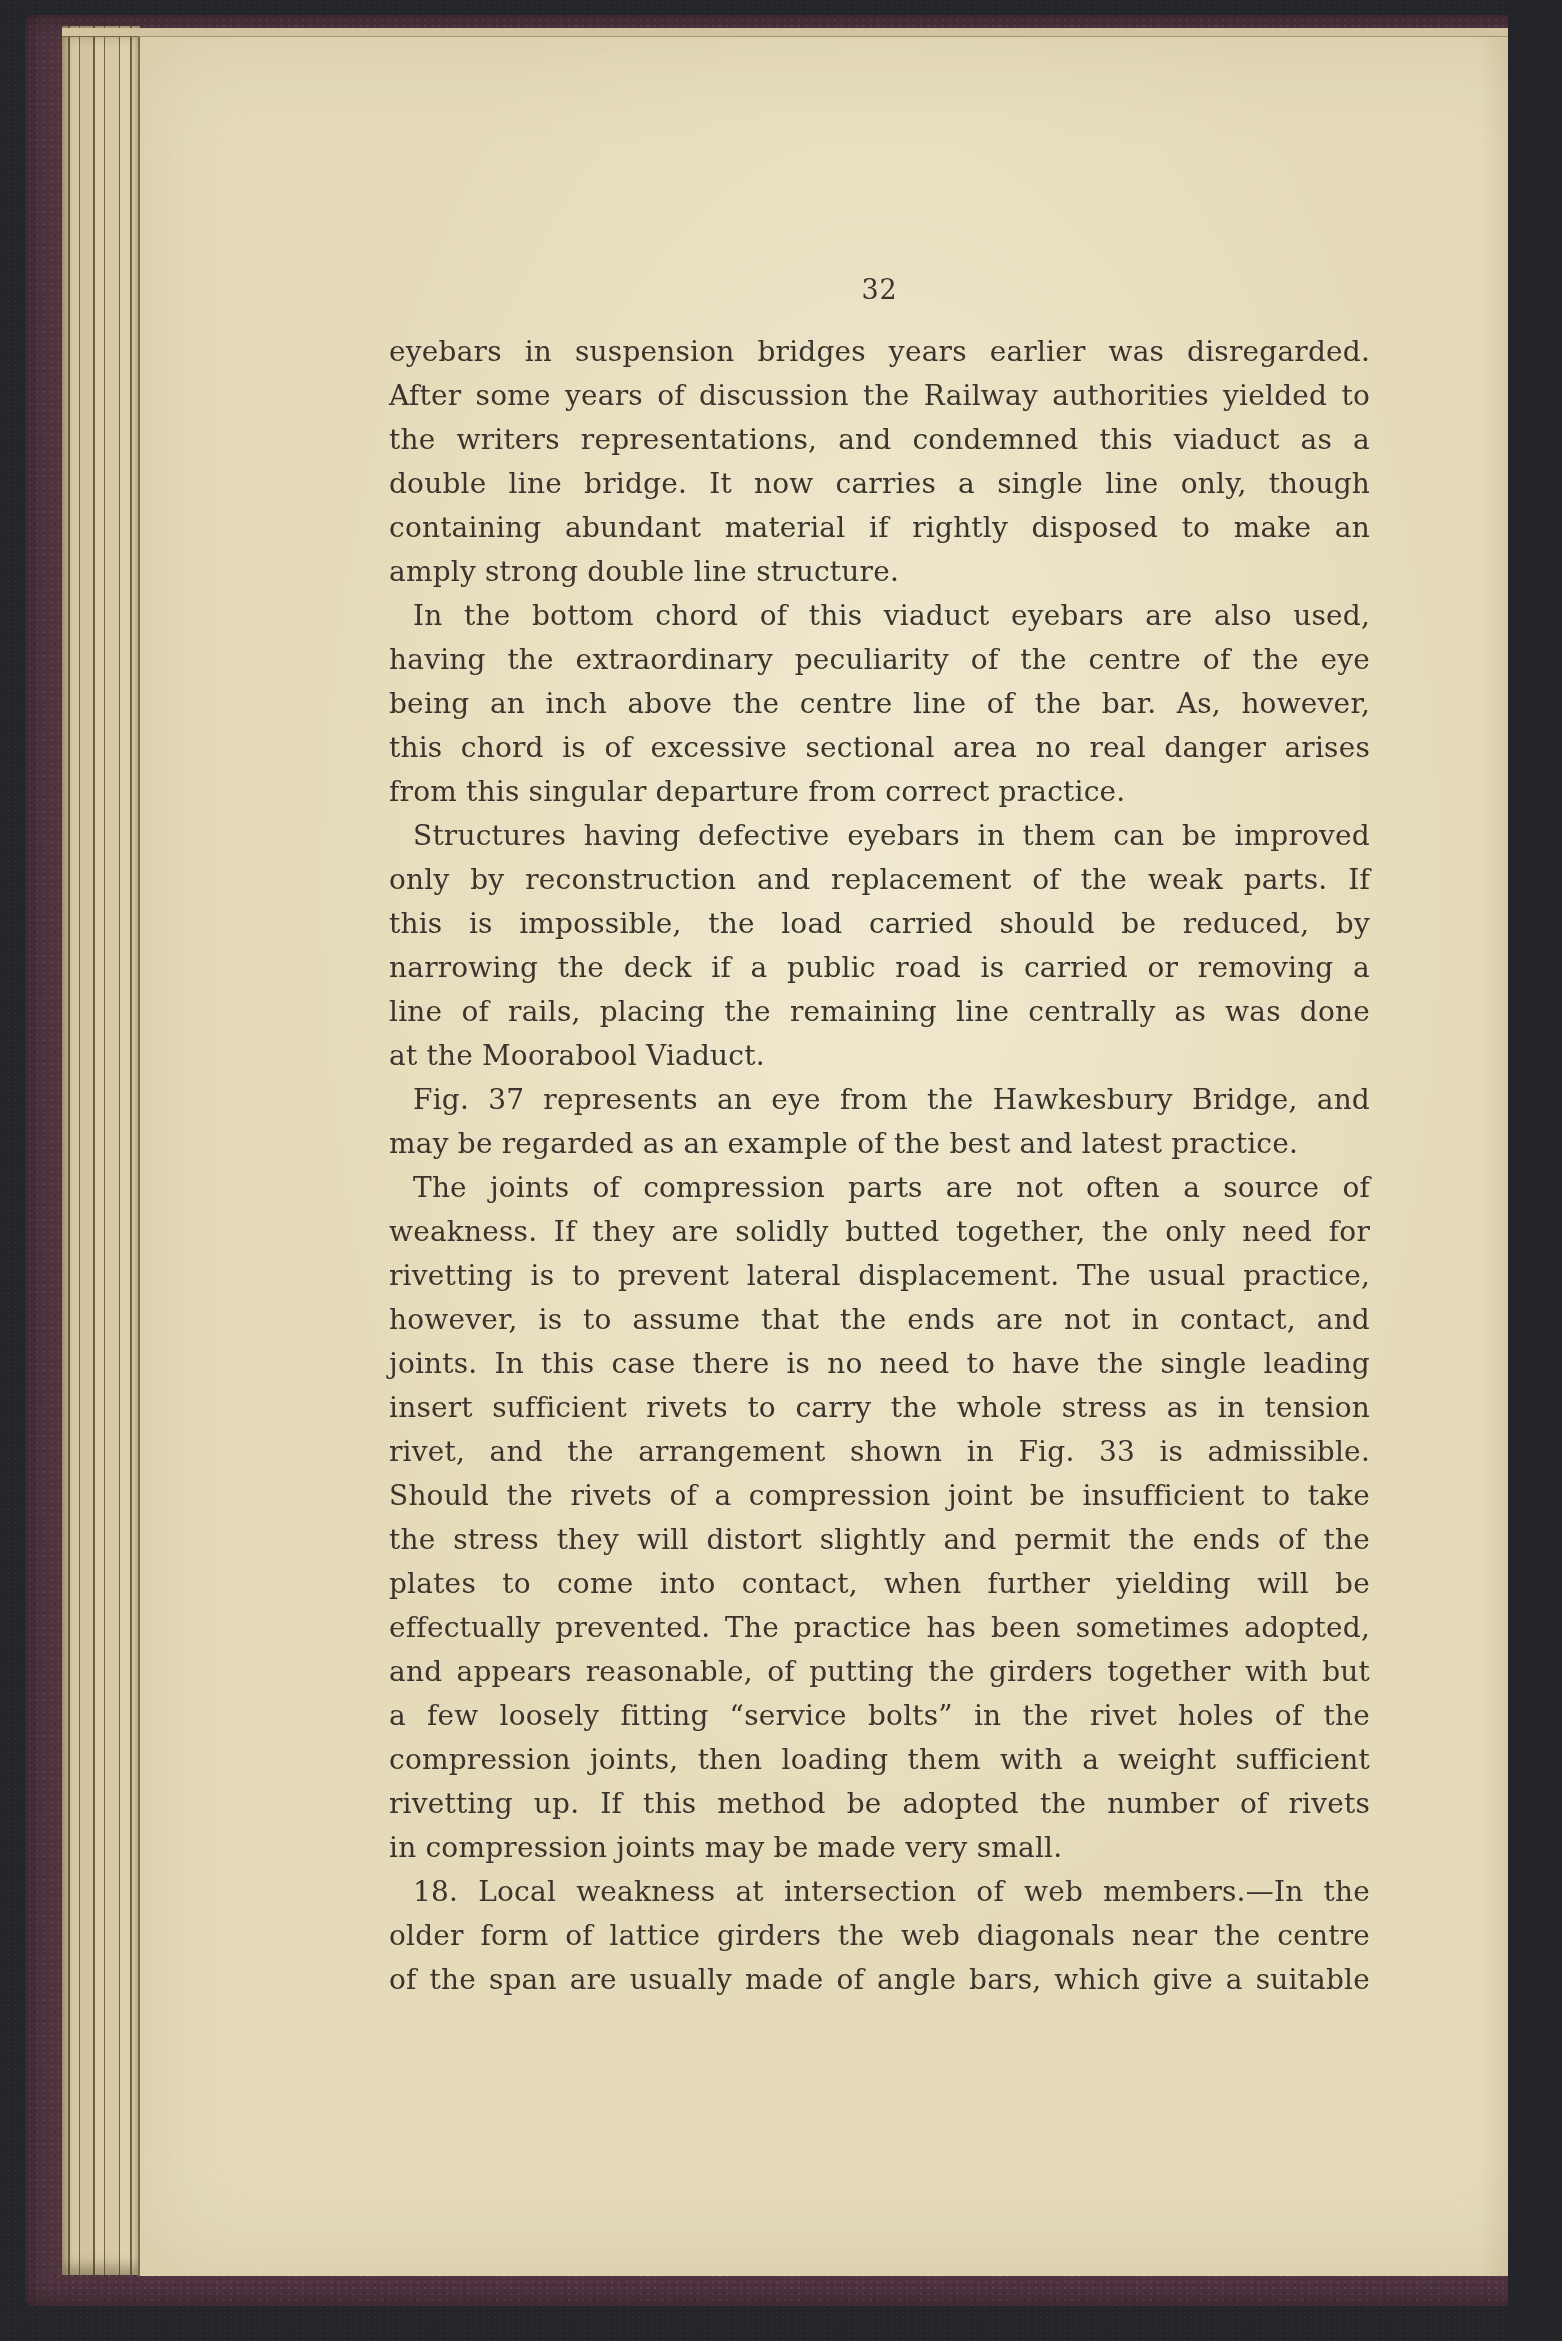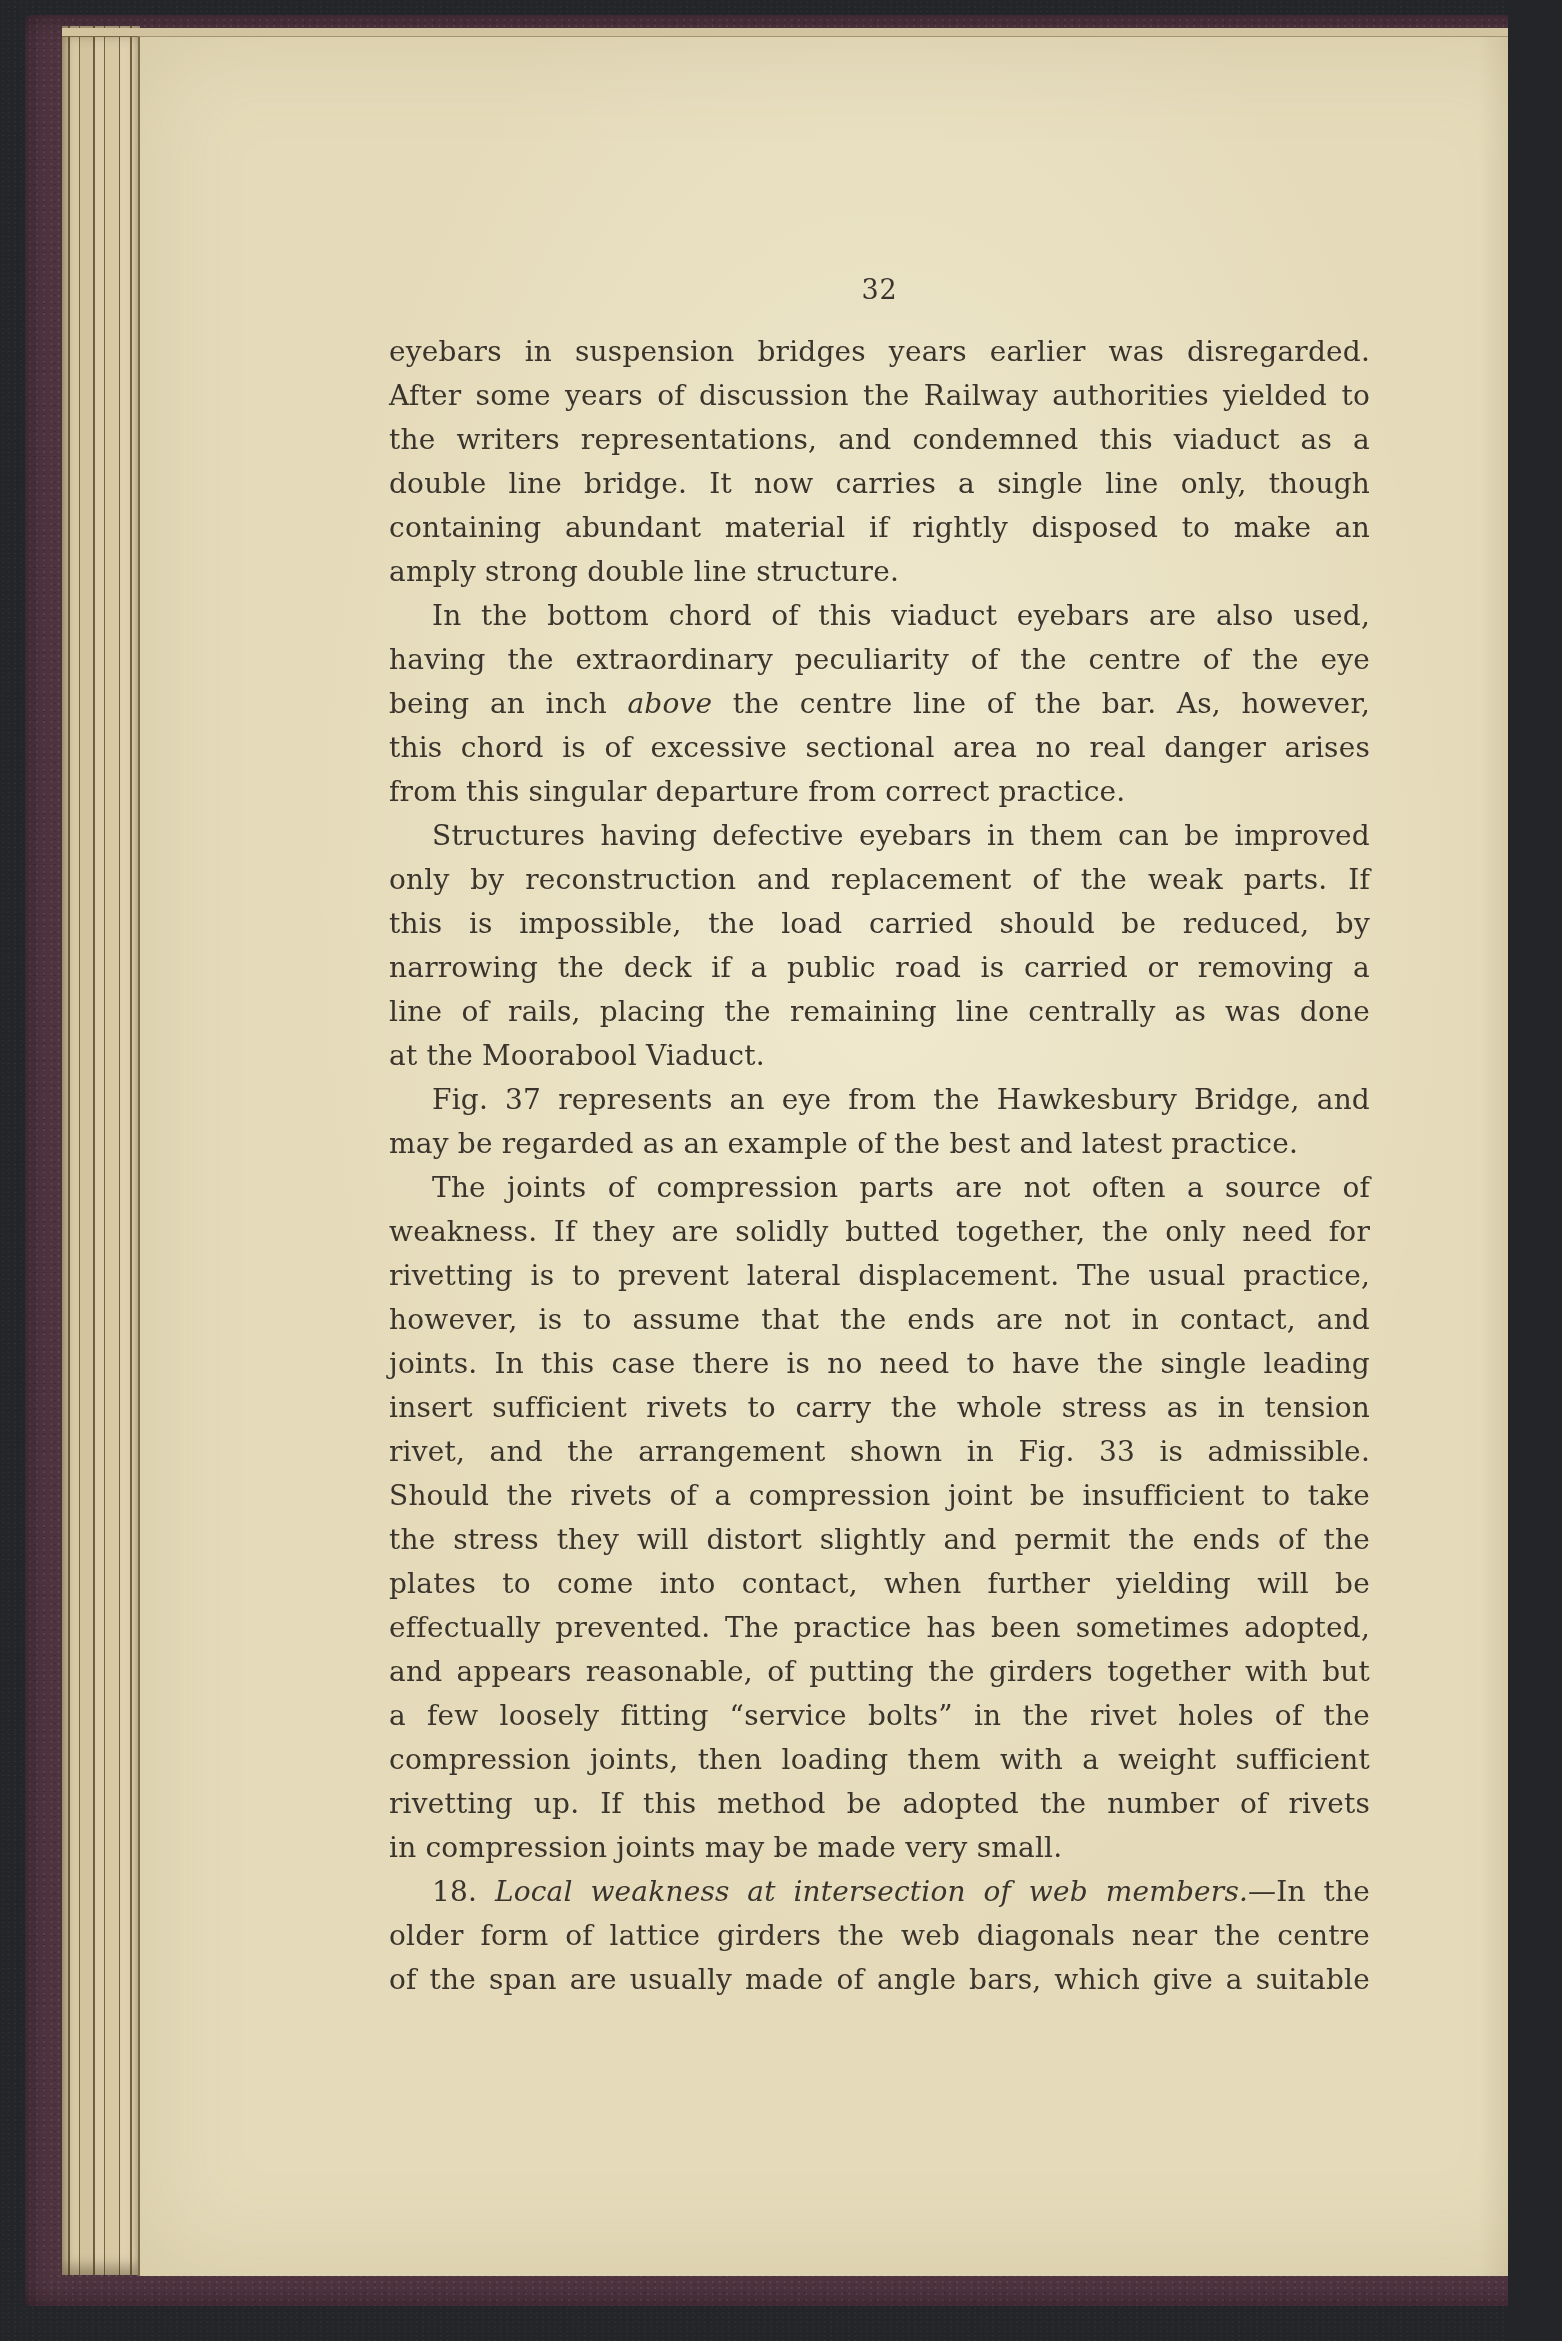--- a/index.html
+++ b/index.html
@@ -107,23 +107,23 @@
     font-size: 28px;
     line-height: 44px;
     letter-spacing: 0.2px;
   }
   .line {
     text-align: justify;
     text-align-last: justify;
     text-justify: inter-word;
     white-space: normal;
   }
-  .line.indent { margin-left: 43px; }
+  .line.indent { margin-left: 24px; }
   .line.endline { text-align-last: left; }
-  .it { font-style: italic; }
+  .it { }
 </style>
 </head>
 <body>
 
 <div class="stage">
   <div class="cover"></div>
   <div class="edge-stack"></div>
   <div class="top-edge"></div>
   <div class="page">
     <div class="gutter-shade"></div>

